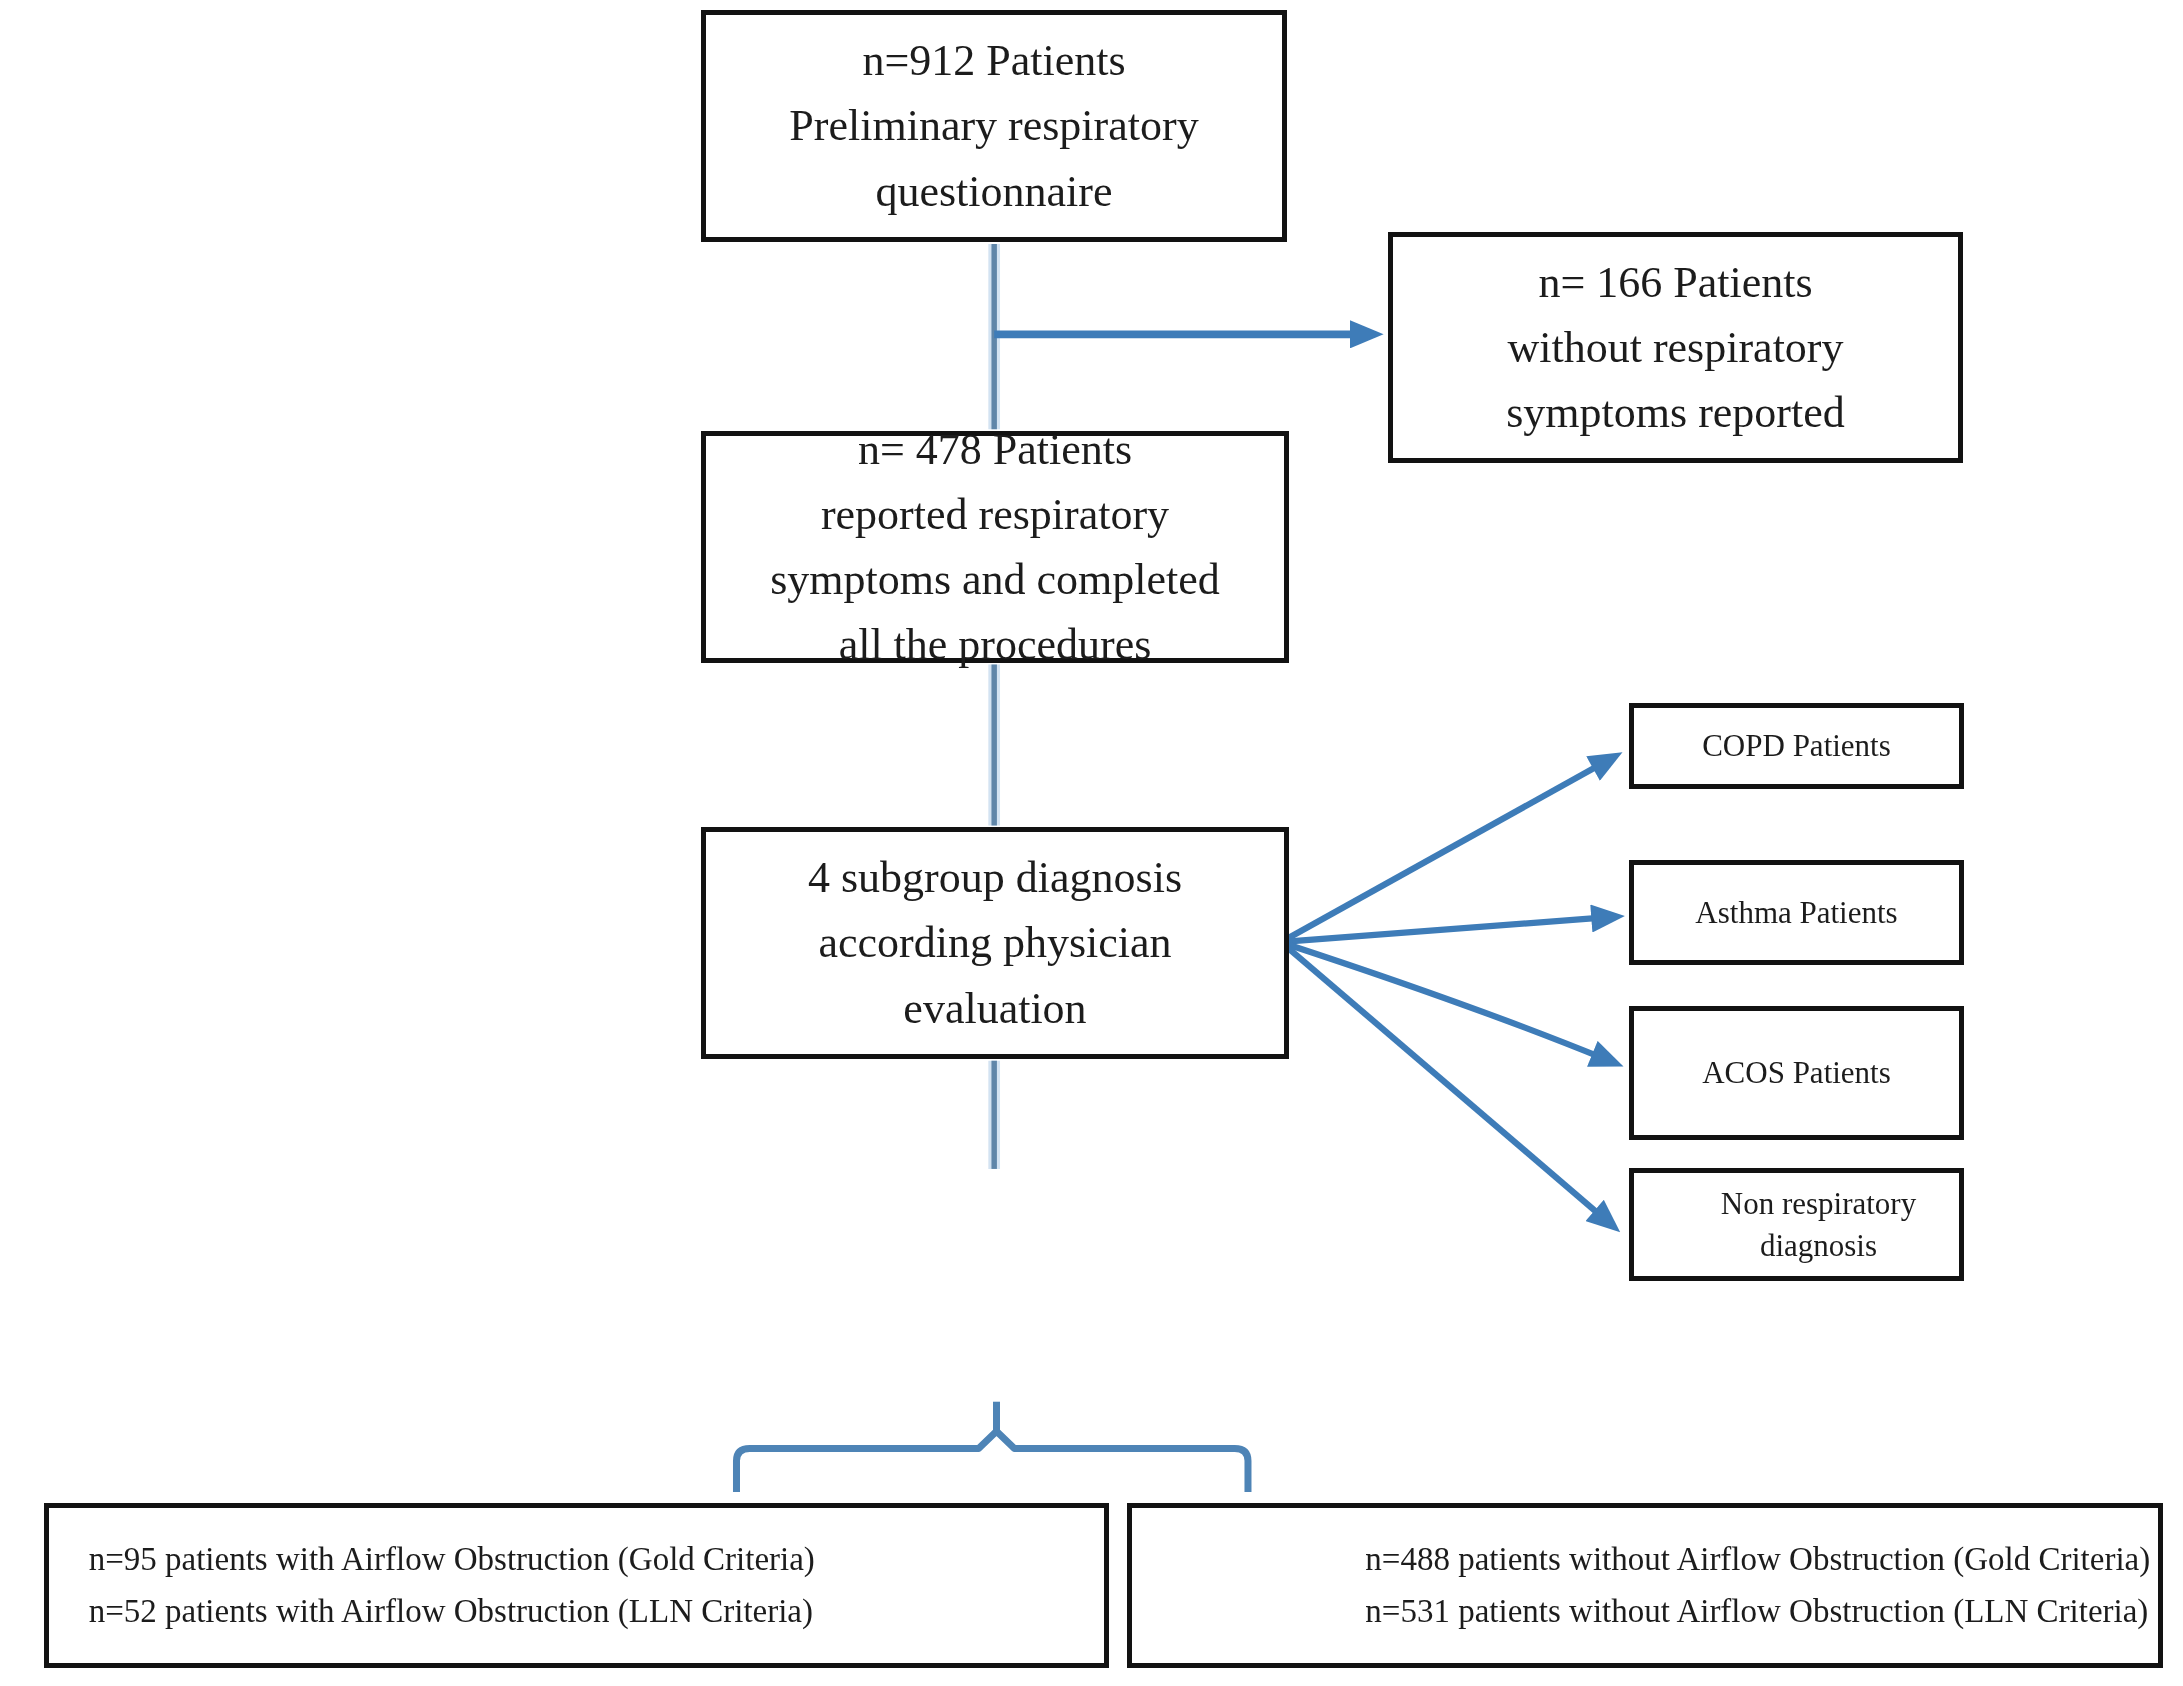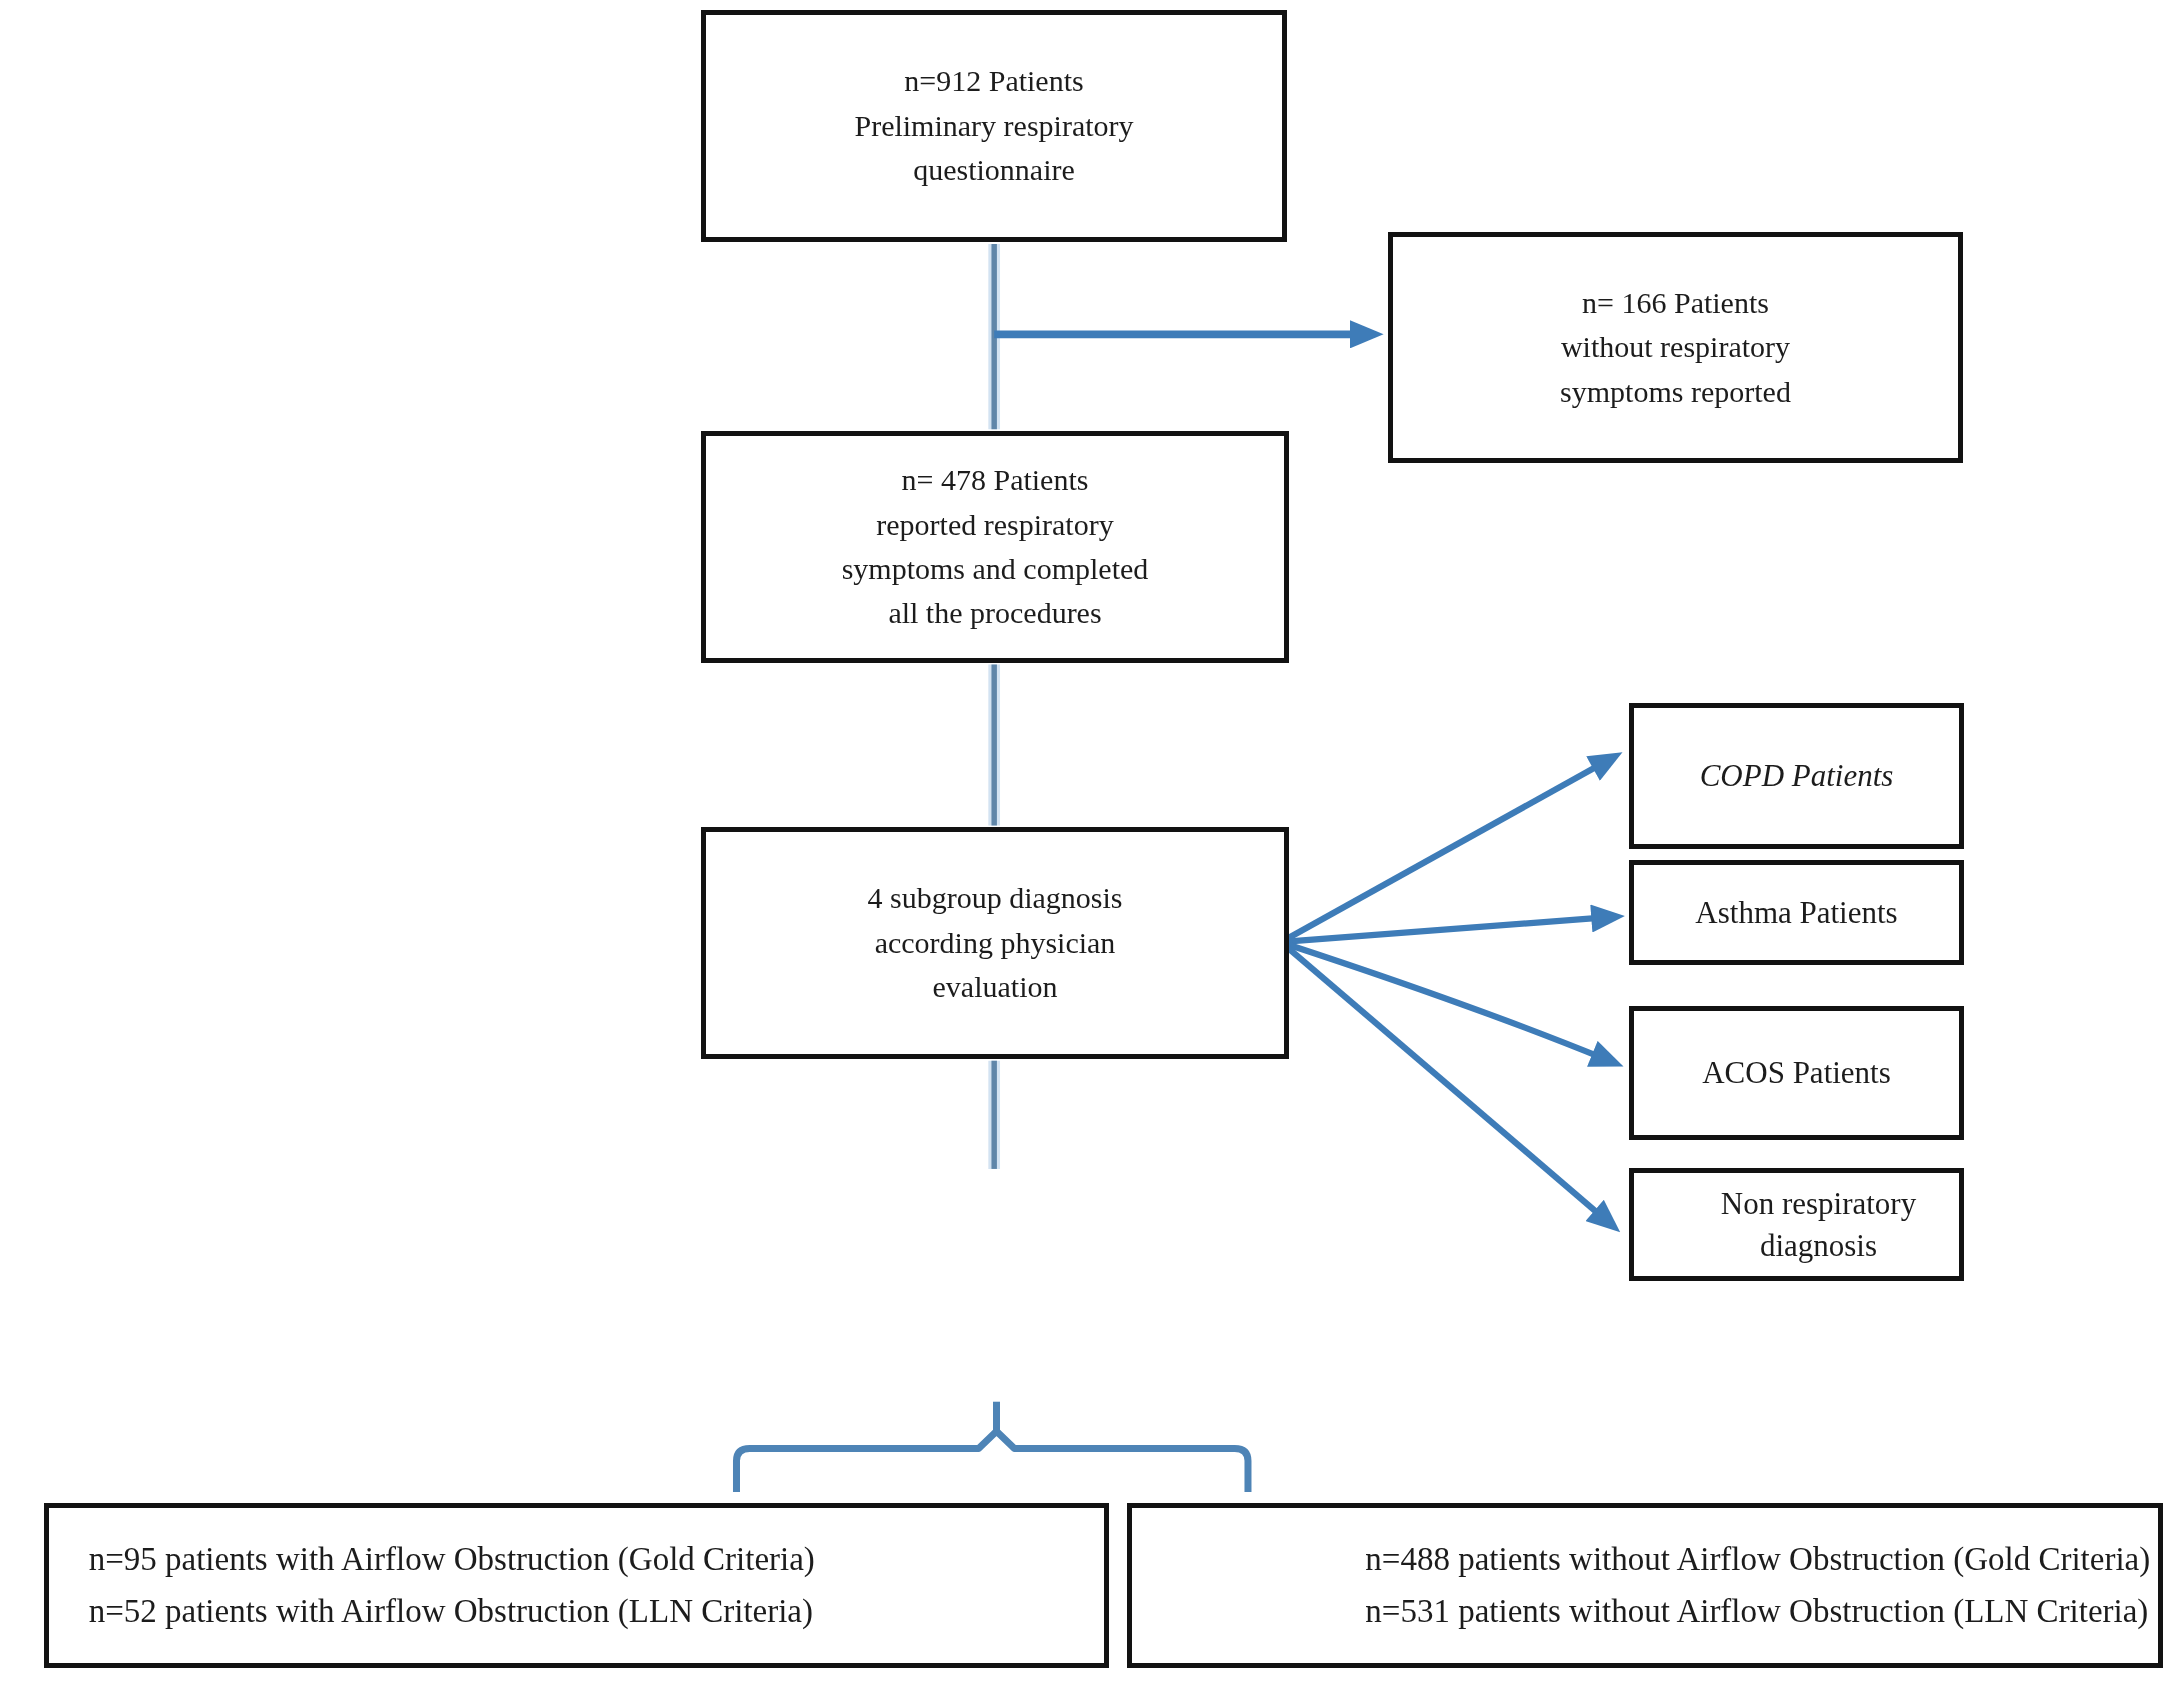--- a/index.html
+++ b/index.html
@@ -27,31 +27,31 @@
     box-sizing: border-box;
     border: 5.5px solid #121212;
     background: #ffffff;
     display: flex;
     align-items: center;
     justify-content: center;
   }
   .node .label {
     white-space: pre-line;
     text-align: center;
-    font-size: 30px;
+    font-size: 44px;
     line-height: 1.48;
   }
   
   .n-questionnaire { left: 701px; top: 10px;  width: 586px; height: 232px; }
   .n-no-symptoms   { left: 1388px; top: 232px; width: 575px; height: 231px; }
   .n-symptoms      { left: 701px; top: 431px; width: 588px; height: 232px; }
   .n-subgroup      { left: 701px; top: 827px; width: 588px; height: 232px; }
   .n-airflow       { left: 701px; top: 1170px; width: 588px; height: 230px; }
   
-  .n-copd    { left: 1629px; top: 703px;  width: 335px; height: 146px; font-style: italic; }
+  .n-copd    { left: 1629px; top: 703px;  width: 335px; height: 86px; }
   .n-asthma  { left: 1629px; top: 860px; width: 335px; height: 105px; }
   .n-acos    { left: 1629px; top: 1006px; width: 335px; height: 134px; }
   .n-nonresp { left: 1629px; top: 1168px; width: 335px; height: 113px; padding-left: 44px; }
   .n-copd .label, .n-asthma .label, .n-acos .label, .n-nonresp .label {
     font-size: 31px;
     line-height: 1.35;
   }
   
   .n-with-ao    { left: 11.7px;   top: 1503px; width: 1065px; height: 165px; justify-content: flex-start; margin-left: 32px; }
   .n-without-ao { left: 1127px; top: 1503px; width: 1036px; height: 165px; justify-content: flex-end; }

